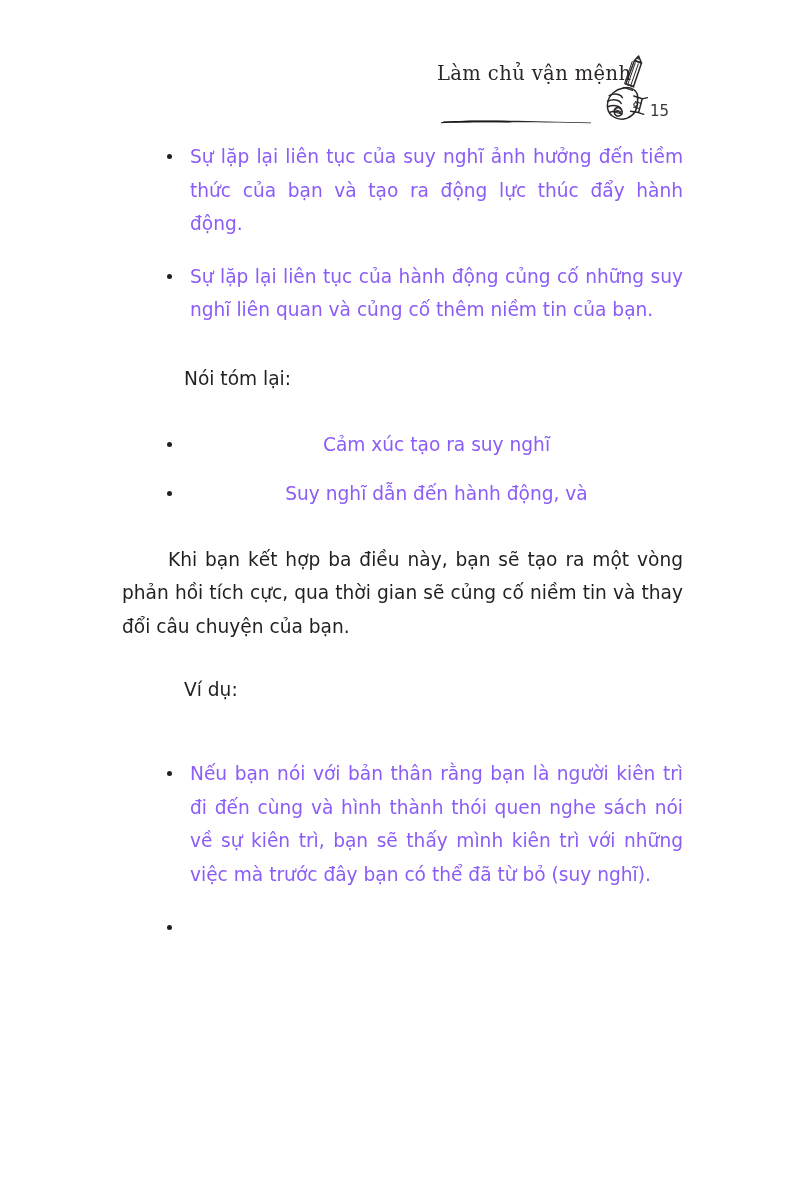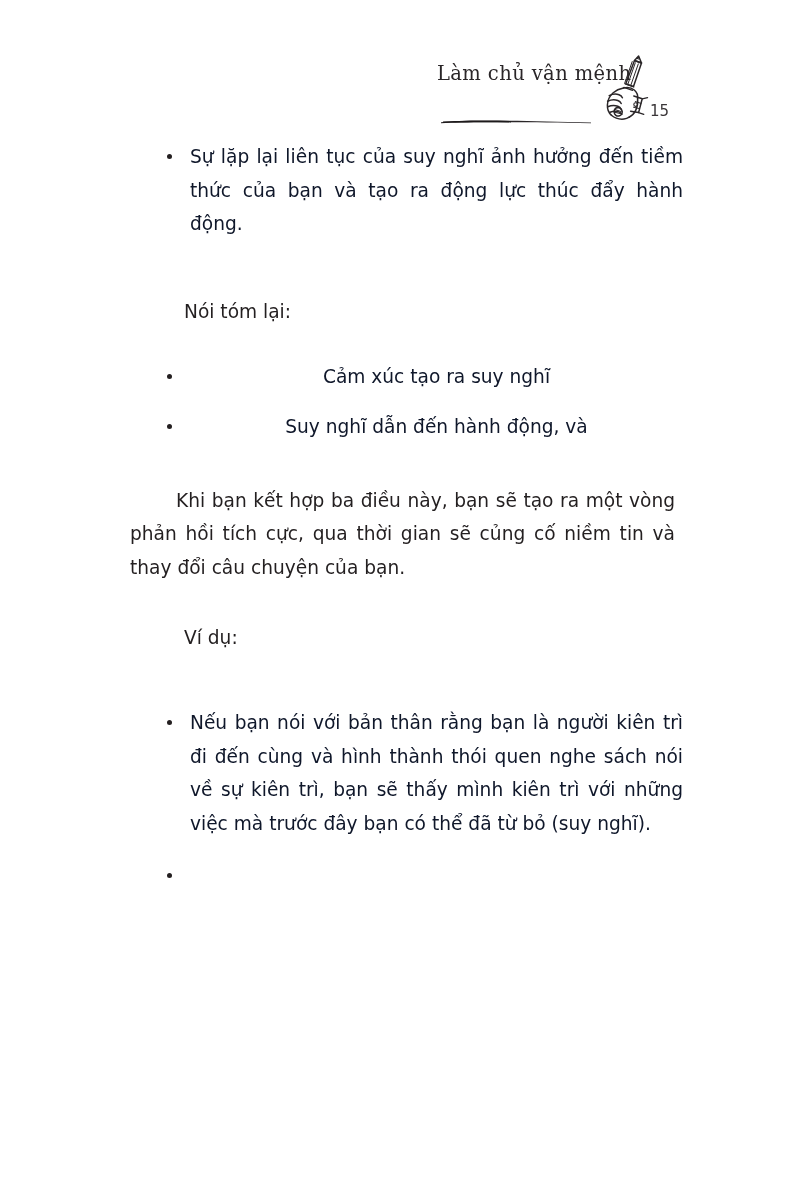--- a/index.html
+++ b/index.html
@@ -74,21 +74,21 @@
     left: 122px;
     top: 140px;
     width: 561px;
   }
 
   .para {
     font-size: 18.6px;
     line-height: 33.6px;
     text-align: justify;
     text-justify: inter-word;
-    margin: 8px;
+    margin: 0;
     color: #231f20;
     -webkit-hyphens: none;
     hyphens: none;
   }
   .para.indent { text-indent: 46px; }
 
   .lead-in {
     font-size: 18.6px;
     line-height: 33.6px;
     margin: 16px;
@@ -101,21 +101,21 @@
     list-style: none;
     margin: 0;
     padding: 0;
   }
   .bullets li {
     position: relative;
     padding-left: 68px;
     font-size: 18.6px;
     line-height: 33.6px;
     text-align: justify;
-    color: #0f172a;
+    color: #8b5cf6;
     margin: 0;
   }
   .bullets li.short { text-align: center; }
   .bullets li .bullet-dot {
     position: absolute;
     left: 45px;
     top: 14px;
     width: 5px;
     height: 5px;
     border-radius: 50%;
@@ -190,20 +190,24 @@
   </div>
 
   <div class="content">
 
     <ul class="bullets">
       <li>
         <span class="bullet-dot"></span>
         <span>Sự lặp lại liên tục của suy nghĩ ảnh hưởng đến tiềm thức của bạn và tạo ra động lực thúc đẩy hành động.</span>
       </li>
       <div class="gap-lg"></div>
+      <li>
+        <span class="bullet-dot"></span>
+        <span>Sự lặp lại liên tục của hành động củng cố những suy nghĩ liên quan và củng cố thêm niềm tin của bạn.</span>
+      </li>
     </ul>
 
     <div class="gap-lg"></div>
 
     <p class="lead-in">Nói tóm lại:</p>
 
     <div class="gap-md"></div>
 
     <ul class="bullets">
       <li class="short">

